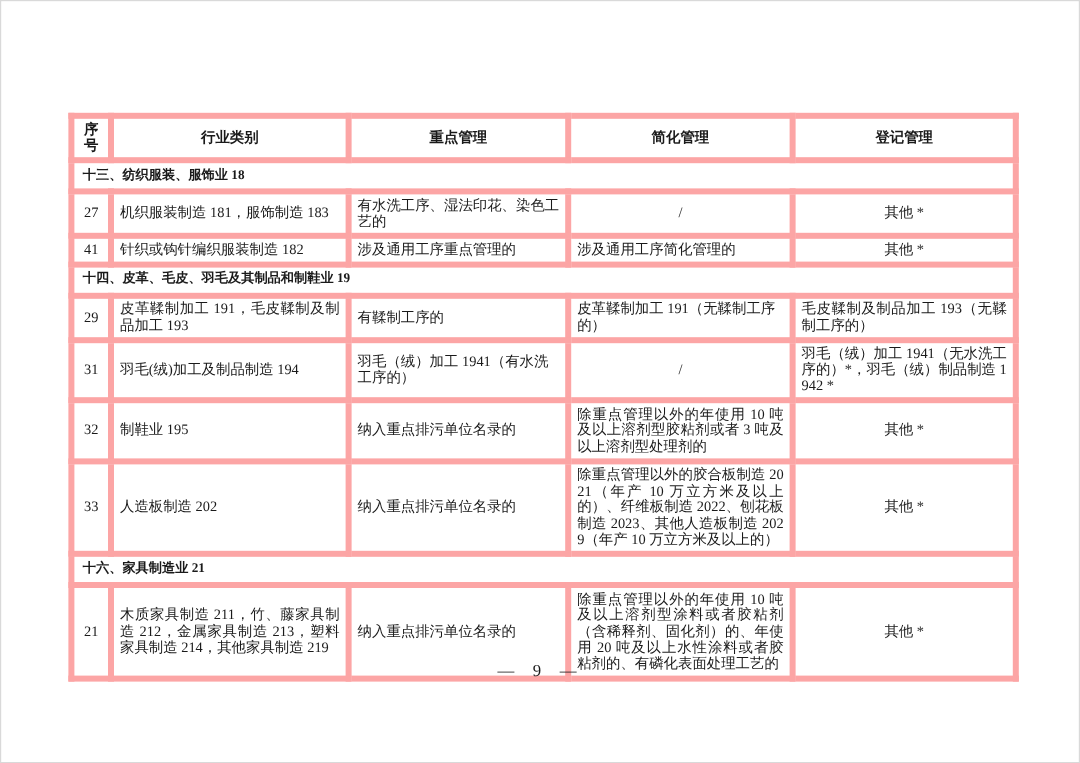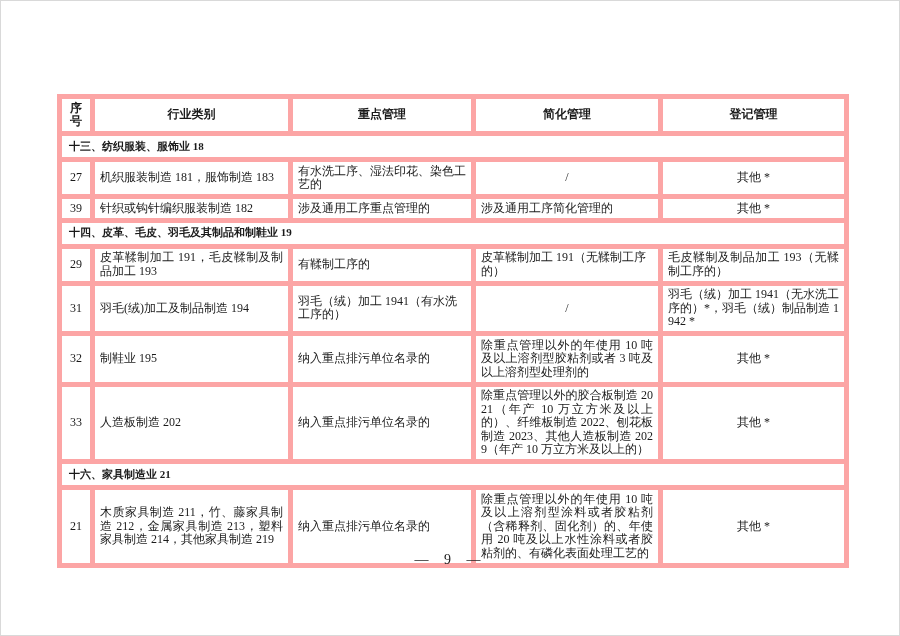--- a/index.html
+++ b/index.html
@@ -95,21 +95,21 @@
         <td colspan="5">十三、纺织服装、服饰业 18</td>
       </tr>
       <tr>
         <td class="num">27</td>
         <td>机织服装制造 181，服饰制造 183</td>
         <td>有水洗工序、湿法印花、染色工艺的</td>
         <td class="c">/</td>
         <td class="c">其他 *</td>
       </tr>
       <tr>
-        <td class="num">39</td>
+        <td class="num">41</td>
         <td>针织或钩针编织服装制造 182</td>
         <td>涉及通用工序重点管理的</td>
         <td>涉及通用工序简化管理的</td>
         <td class="c">其他 *</td>
       </tr>
       <tr class="section-row">
         <td colspan="5">十四、皮革、毛皮、羽毛及其制品和制鞋业 19</td>
       </tr>
       <tr>
         <td class="num">29</td>

